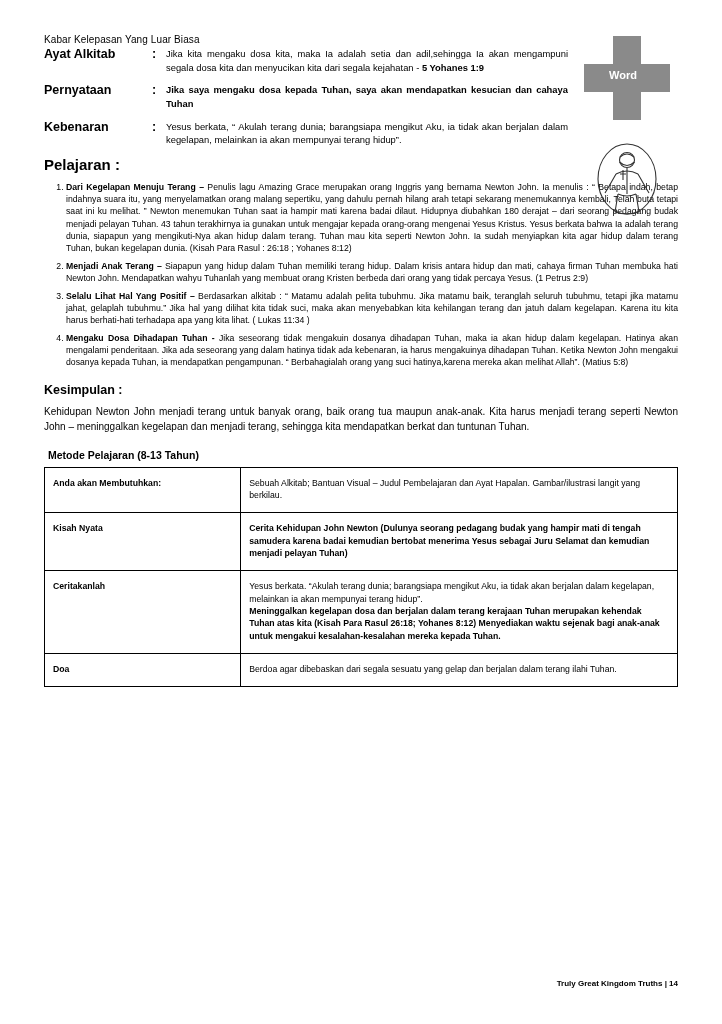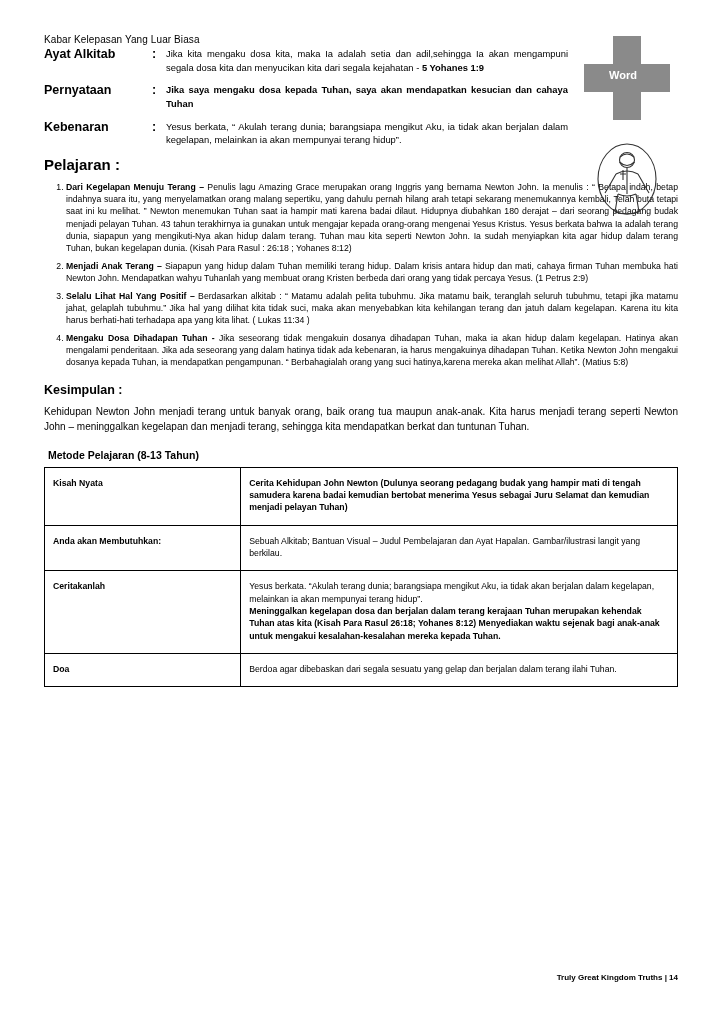--- a/index.html
+++ b/index.html
@@ -153,21 +153,21 @@
   }
   table.method td.cell-label {
     width: 31%;
     font-weight: bold;
   }
   table.method td.cell-body.bold { font-weight: bold; }
 
   
   .footer {
     position: absolute;
-    right: 44px; bottom: 42px;
+    right: 44px; bottom: 36px;
     font-size: 8px;
     font-weight: bold;
   }
 </style>
 </head>
 <body>
 
 <div class="page">
 
   <div class="hdr-series">Kabar Kelepasan Yang Luar Biasa</div>
@@ -224,26 +224,26 @@
     <li><span class="lead">Mengaku Dosa Dihadapan Tuhan -  </span><span>Jika seseorang tidak mengakuin dosanya dihadapan Tuhan, maka ia akan hidup dalam kegelapan. Hatinya akan mengalami penderitaan. Jika ada seseorang yang dalam hatinya tidak ada kebenaran, ia harus mengakuinya dihadapan Tuhan. Ketika Newton John mengakui dosanya kepada Tuhan, ia mendapatkan pengampunan. “ Berbahagialah orang yang suci hatinya,karena mereka akan melihat Allah”. (Matius 5:8)</span></li>
   </ol>
 
   <div class="sec-head-k">Kesimpulan :</div>
   <div class="concl">Kehidupan Newton John menjadi terang untuk banyak orang, baik orang tua maupun anak-anak. Kita harus menjadi terang seperti Newton John – meninggalkan kegelapan dan menjadi terang, sehingga kita mendapatkan berkat dan tuntunan Tuhan.</div>
 
   <div class="method-title">Metode Pelajaran (8-13 Tahun)</div>
   <table class="method">
     <tbody>
       <tr>
+        <td class="cell-label">Anda akan Membutuhkan:</td>
+        <td class="cell-body">Sebuah Alkitab; Bantuan Visual – Judul Pembelajaran dan Ayat Hapalan. Gambar/ilustrasi langit yang berkilau.</td>
+      </tr>
+      <tr>
         <td class="cell-label">Kisah Nyata</td>
         <td class="cell-body bold">Cerita Kehidupan John Newton (Dulunya seorang pedagang budak yang hampir mati di tengah samudera karena badai kemudian bertobat menerima Yesus sebagai Juru Selamat dan kemudian menjadi pelayan Tuhan)</td>
-      </tr>
-      <tr>
-        <td class="cell-label">Anda akan Membutuhkan:</td>
-        <td class="cell-body">Sebuah Alkitab; Bantuan Visual – Judul Pembelajaran dan Ayat Hapalan. Gambar/ilustrasi langit yang berkilau.</td>
       </tr>
       <tr>
         <td class="cell-label">Ceritakanlah</td>
         <td class="cell-body">
           <div>Yesus berkata. “Akulah terang dunia; barangsiapa mengikut Aku, ia tidak akan berjalan dalam kegelapan, melainkan ia akan mempunyai terang hidup”.</div>
           <div style="font-weight:bold">Meninggalkan kegelapan dosa dan berjalan dalam terang kerajaan Tuhan merupakan kehendak Tuhan atas kita (Kisah Para Rasul 26:18; Yohanes 8:12) Menyediakan waktu sejenak bagi anak-anak untuk mengakui kesalahan-kesalahan mereka kepada Tuhan.</div>
         </td>
       </tr>
       <tr>
         <td class="cell-label">Doa</td>

